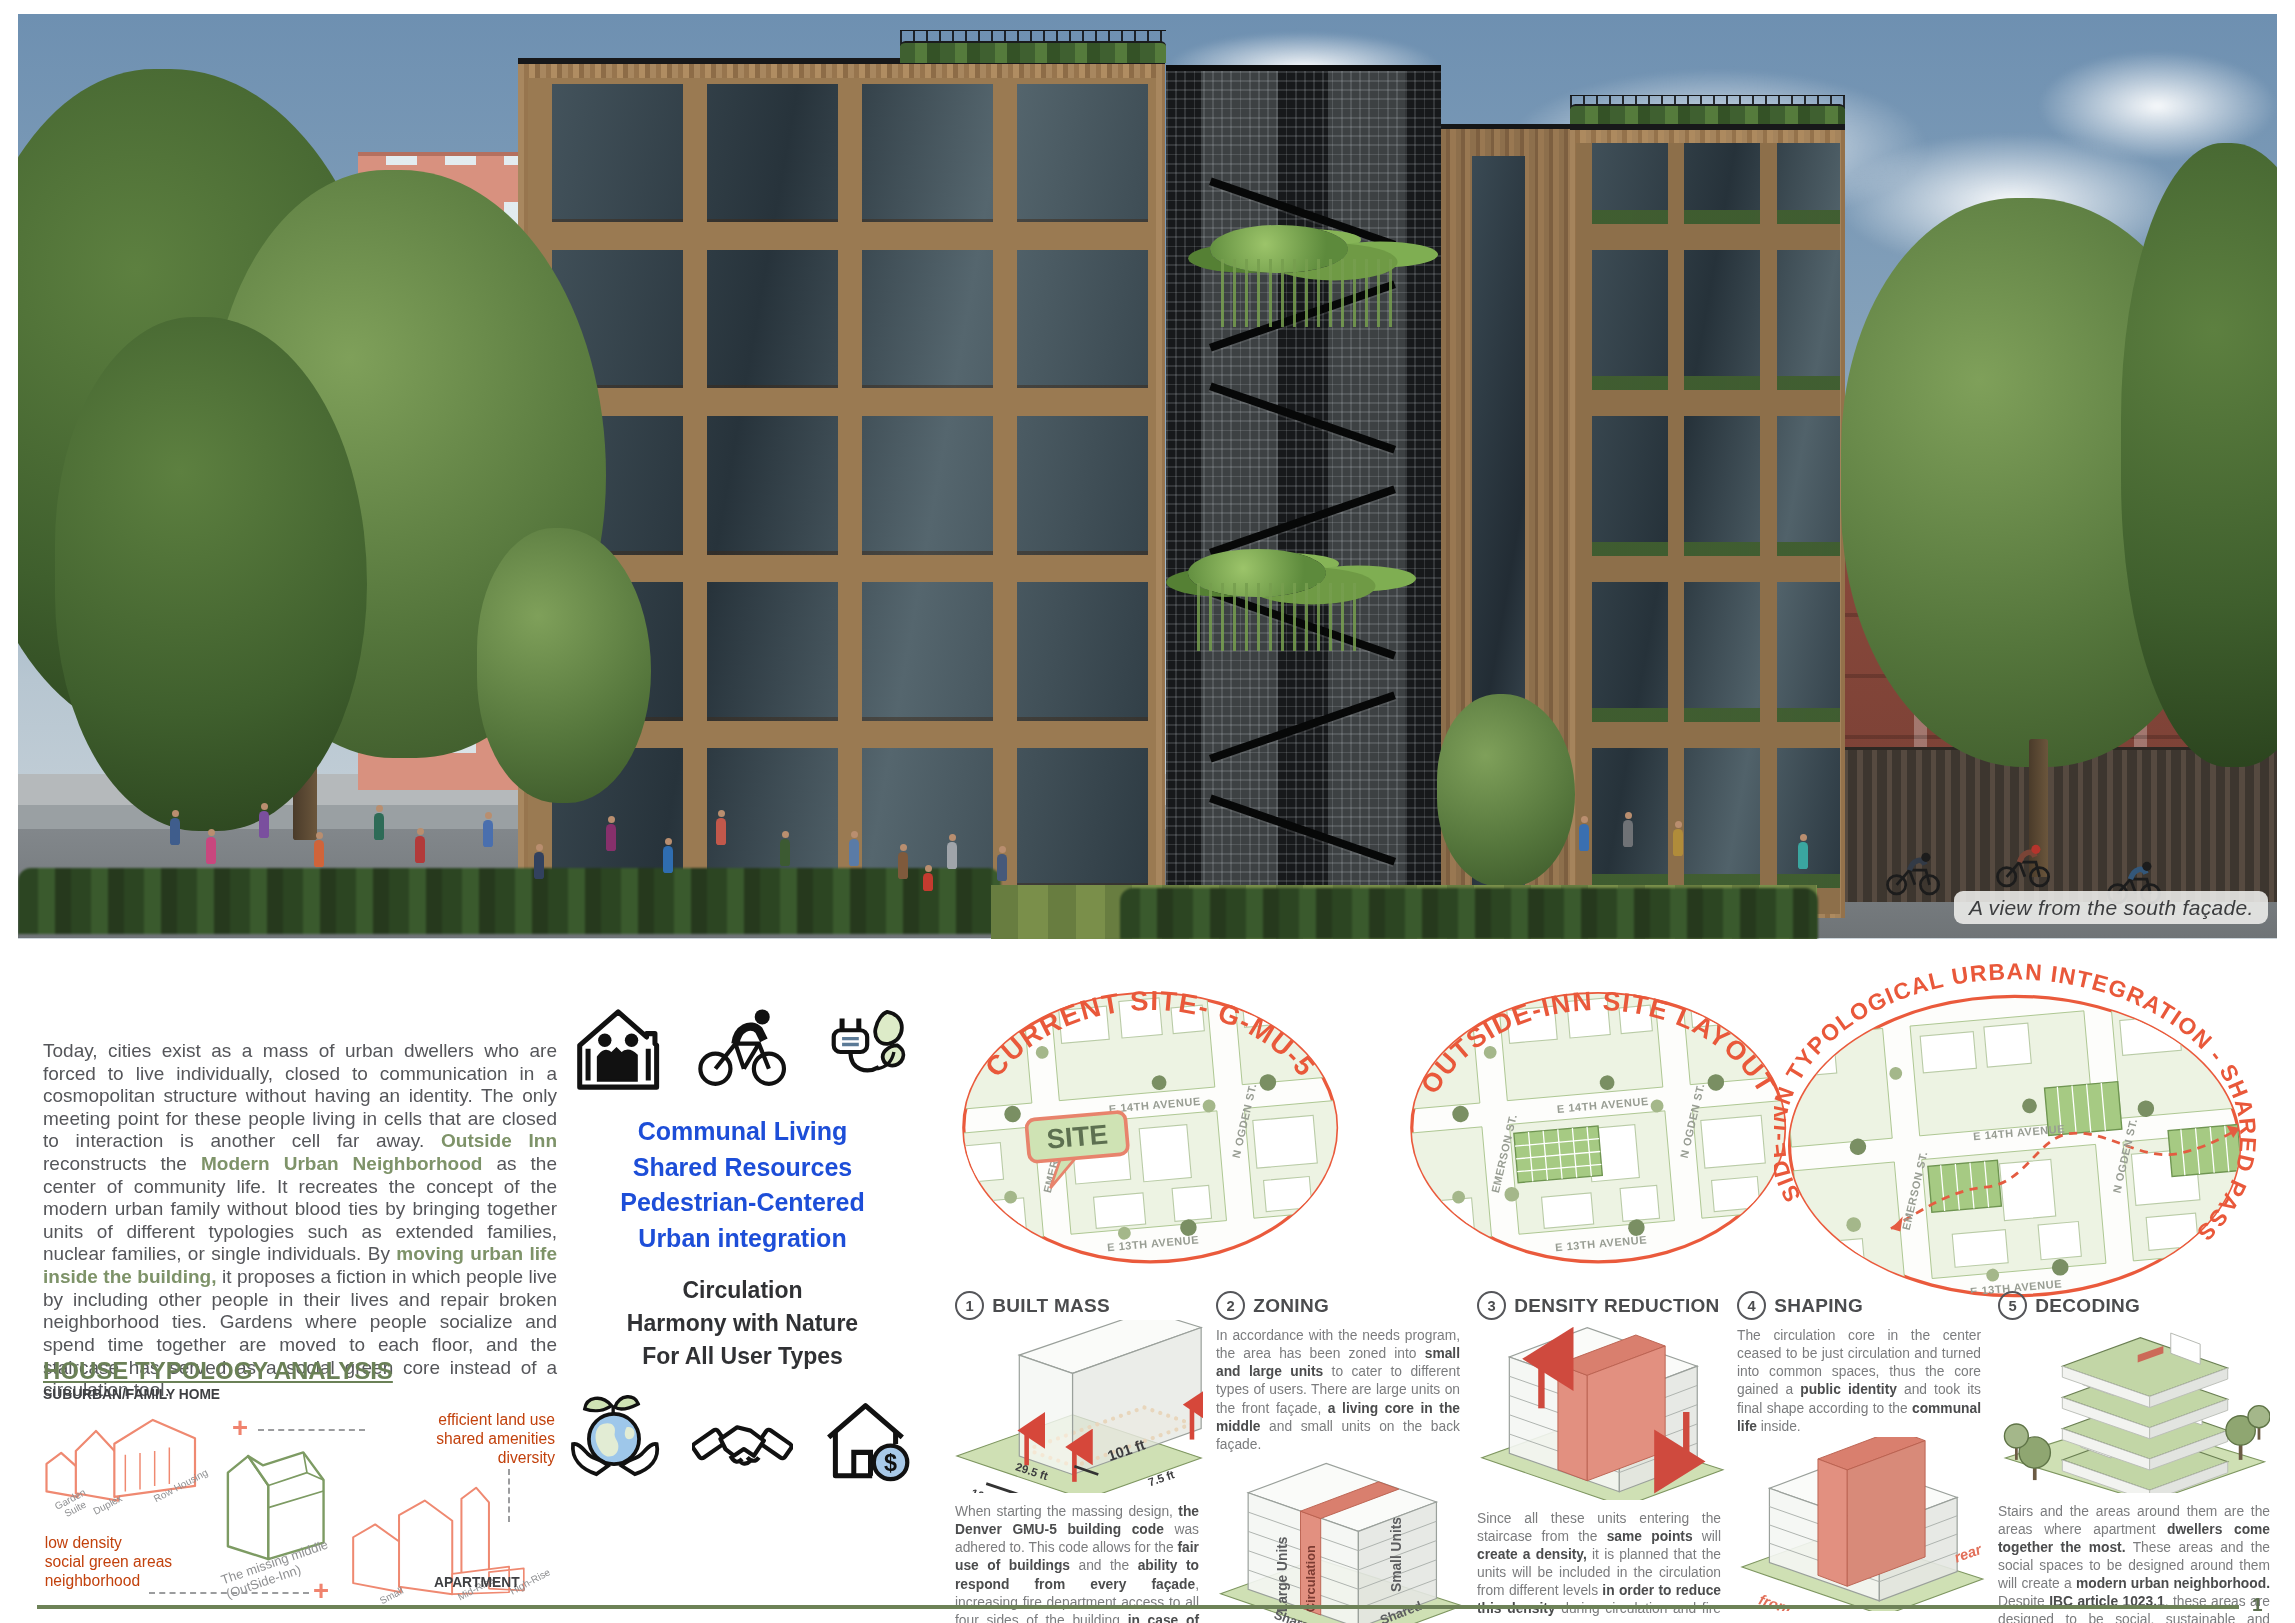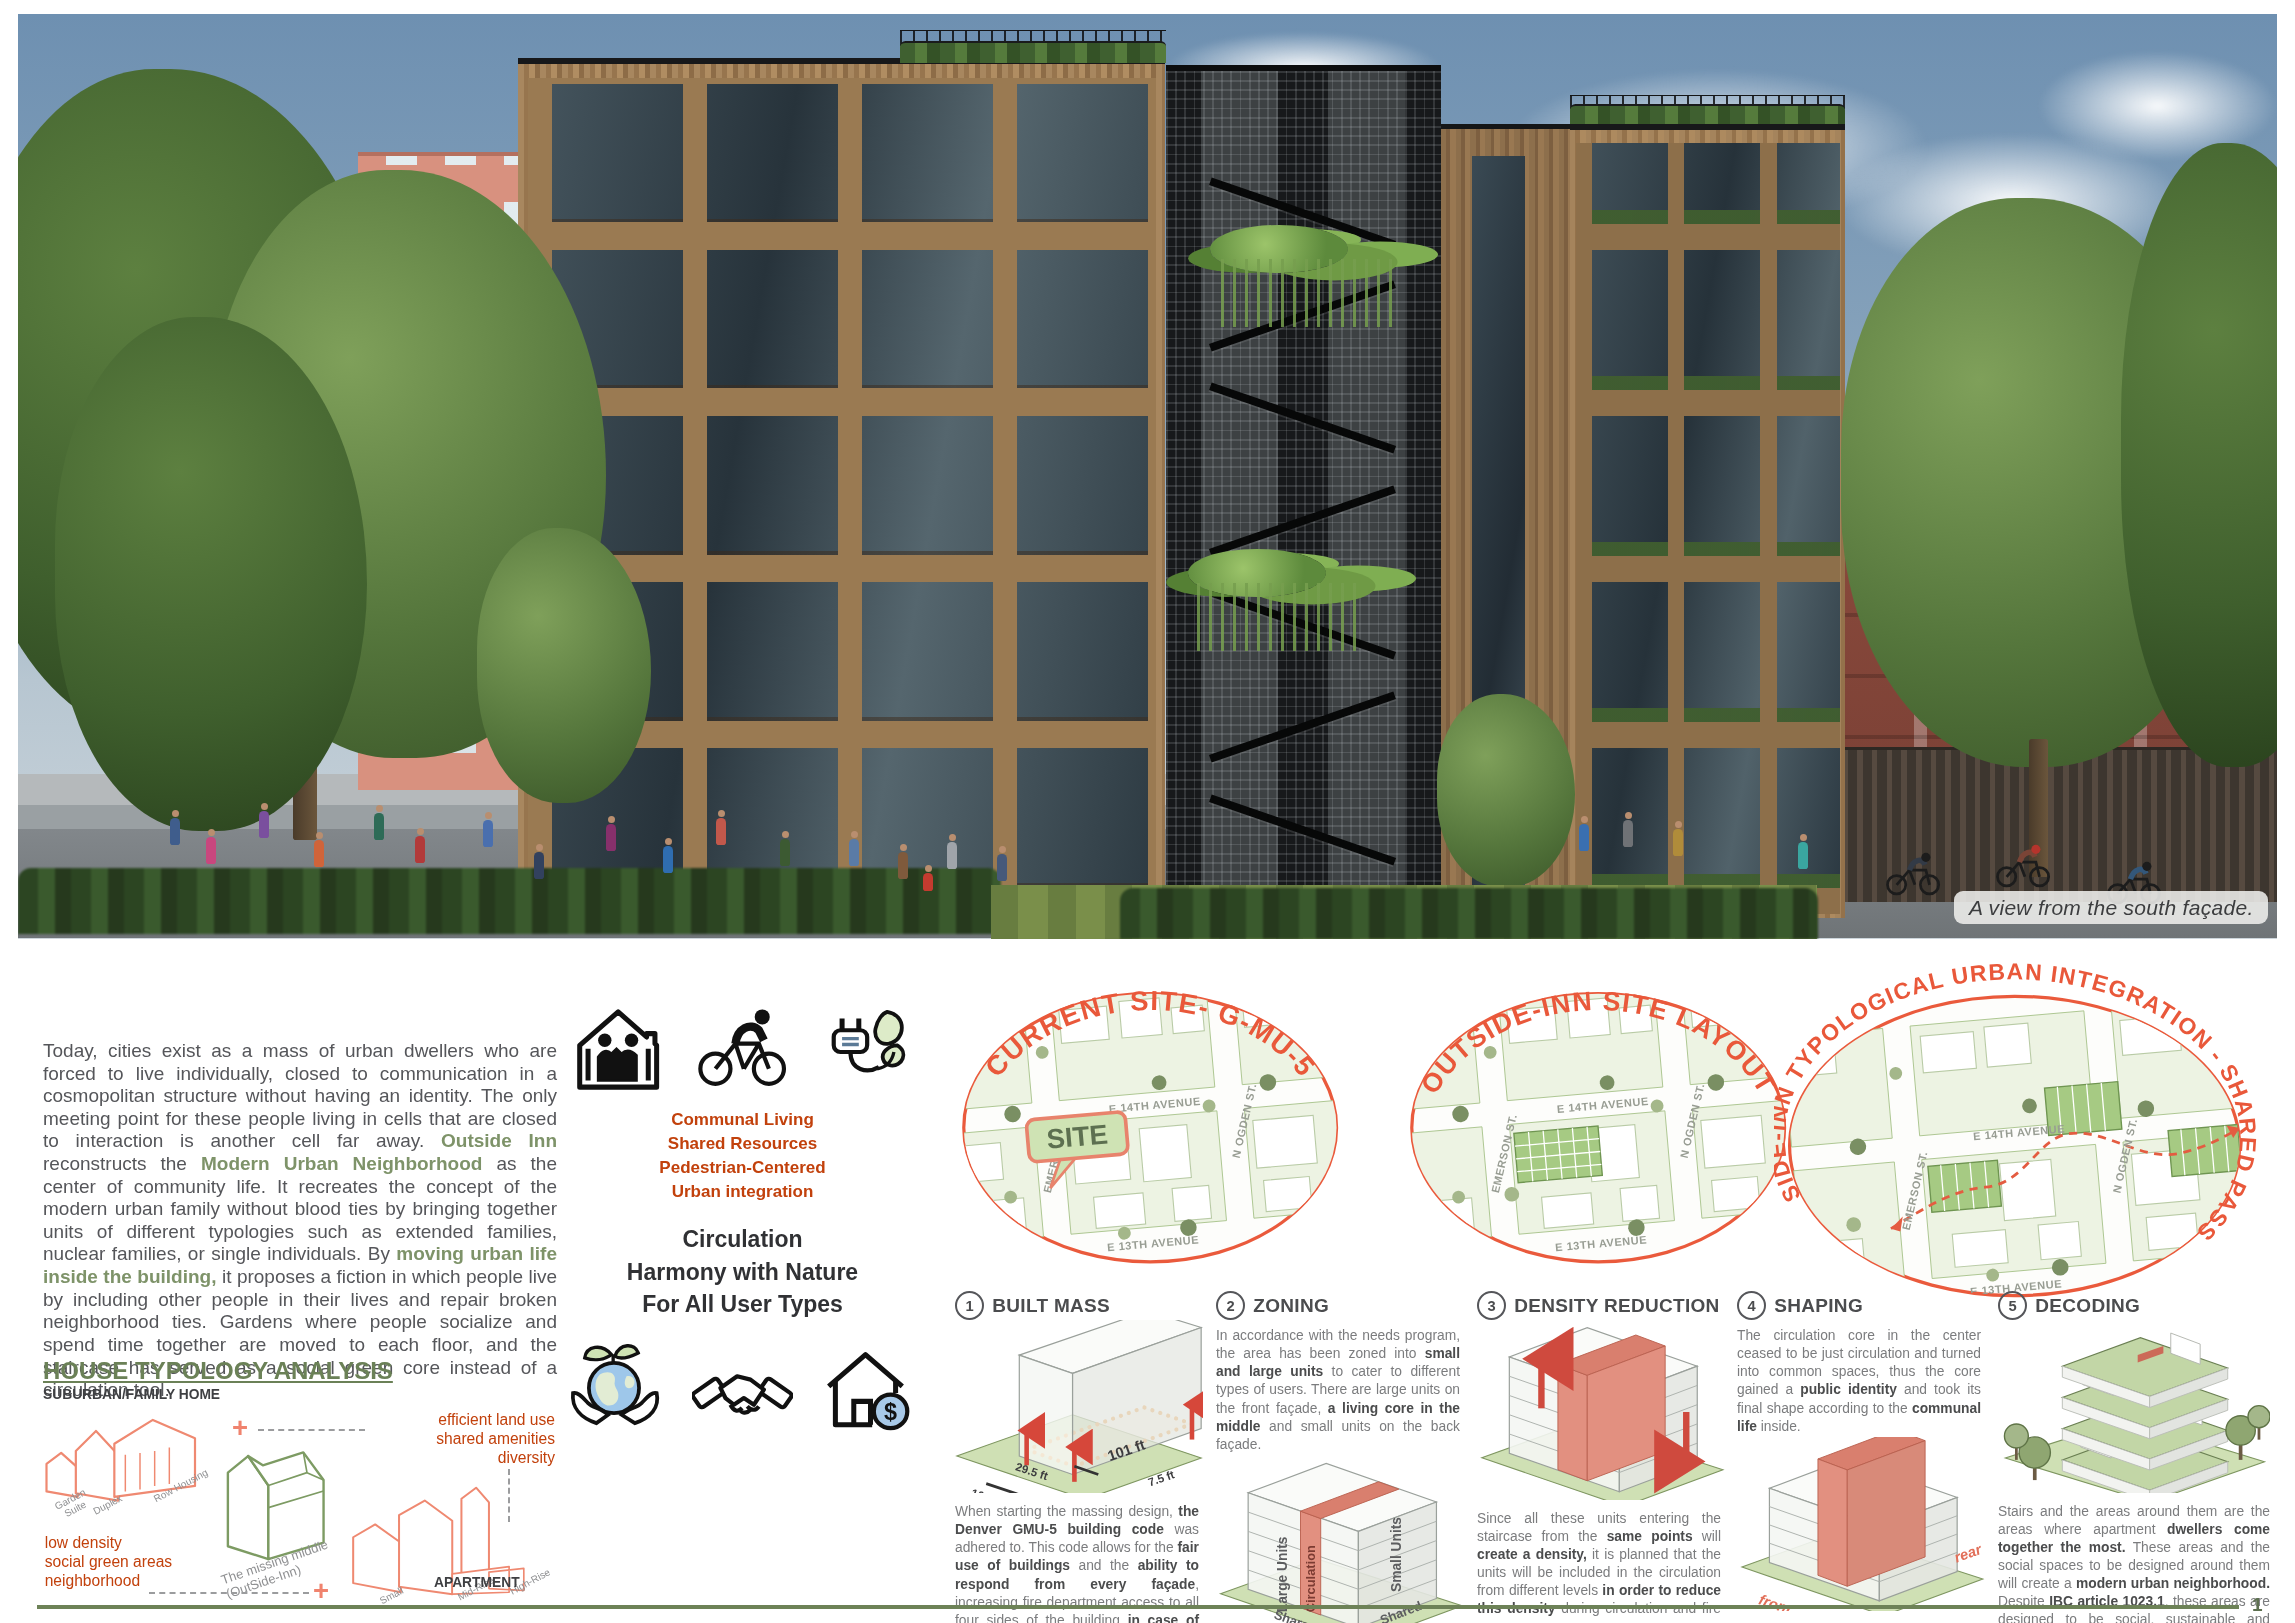--- a/index.html
+++ b/index.html
@@ -79,21 +79,21 @@
   .tinylabel{position:absolute;font-size:10px;color:#8f9092;transform:rotate(-28deg);white-space:pre-line;text-align:center;}
   .dash{position:absolute;border-top:2.8px dashed #9b9c9e;}
   .dashv{position:absolute;border-left:2.8px dashed #9b9c9e;}
   .plus{position:absolute;font-size:27.5px;font-weight:800;color:#f0836e;line-height:1;}
   .aptlabel{position:absolute;font-size:13.8px;font-weight:700;color:#3e3f42;}
   .midlabel{position:absolute;font-size:13px;color:#8f9092;transform:rotate(-19deg);white-space:pre-line;}
 
   
   .goalcol{position:absolute;left:568px;top:987px;width:349px;text-align:center;}
   .iconrow{display:flex;justify-content:center;align-items:center;gap:24px;height:119px;}
-  .goal-lines{font-size:17px;font-weight:700;color:#c2410c;line-height:1.42;margin-top:2px;}
+  .goal-lines{font-size:25px;font-weight:700;color:#1d4ed8;line-height:1.42;margin-top:8px;}
   .maingoals{display:inline-block;margin-top:20px;background:#f0836e;color:#5a7550;font-size:27.5px;font-weight:800;
              padding:13px 39px;letter-spacing:0.5px;}
   .goal-lines2{font-size:23px;font-weight:700;color:#303134;line-height:1.42;margin-top:18.4px;}
 
   
   .mapsvg{position:absolute;}
   .maptitle{font-weight:800;fill:#e9583a;letter-spacing:1.5px;}
   .stlabel{font-size:12px;font-weight:700;fill:#989d93;letter-spacing:.6px;}
   .mapbld{fill:#ffffff;stroke:#b9cba6;stroke-width:1.2;}
   .parcel{fill:#edf3e3;stroke:#aac48e;stroke-width:1;}

